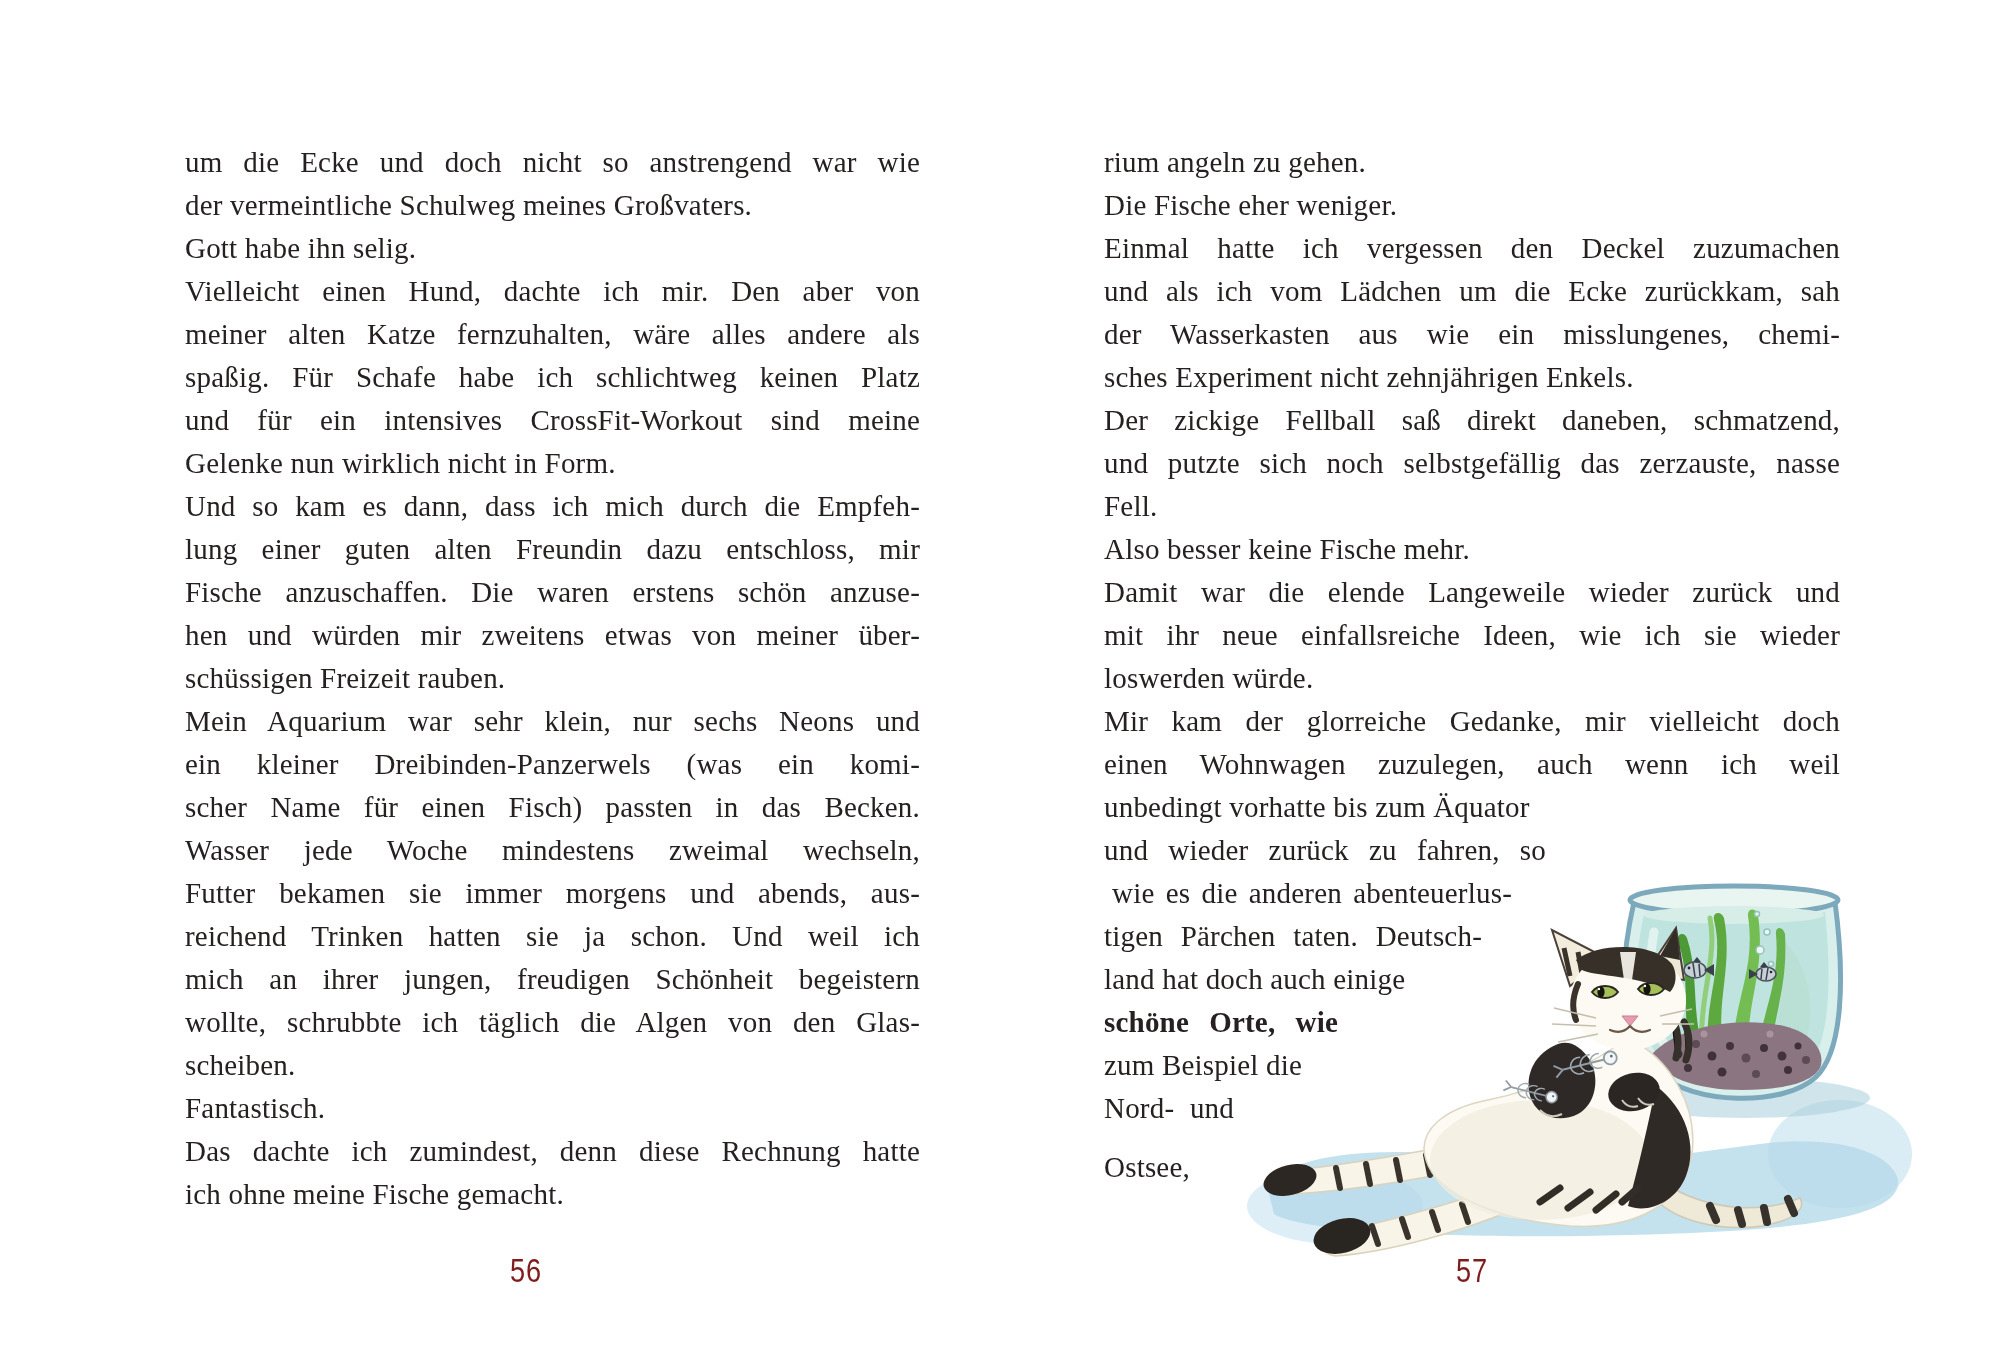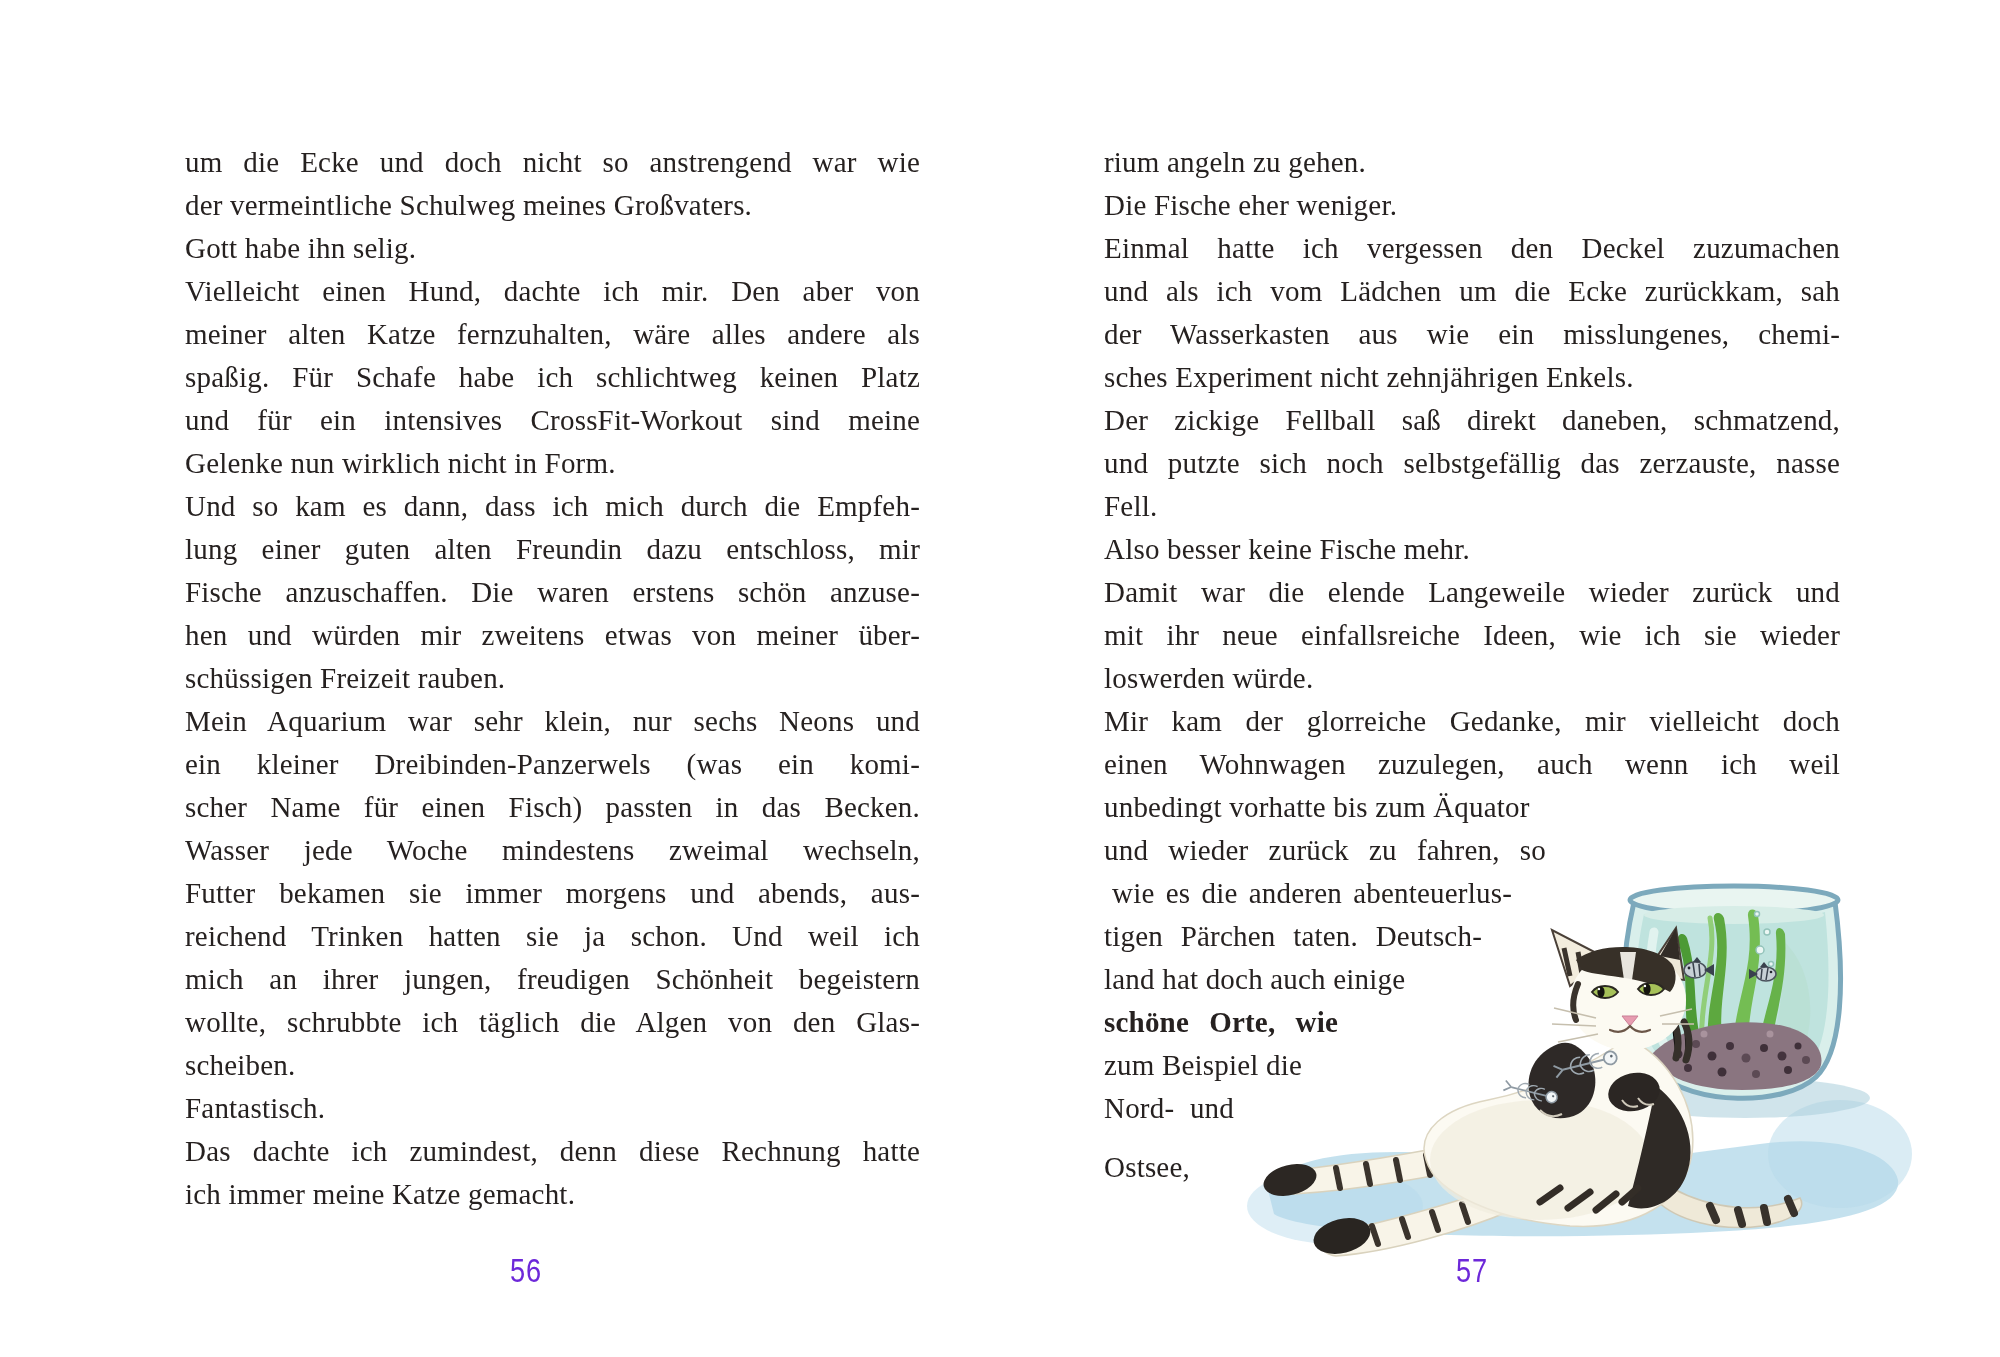--- a/index.html
+++ b/index.html
@@ -14,21 +14,21 @@
     color:#262120;font-size:29px;line-height:43px;
     letter-spacing:0.2px;
   }
   #left-col{left:158px;width:735px;margin-left:27px;}
   #right-col{left:1104px;width:736px;}
   .line{height:43px;white-space:nowrap;text-align:left;}
   .line.just{text-align:justify;text-align-last:justify;-moz-text-align-last:justify;}
   .folio{
     position:absolute;top:1251px;text-align:center;
     font-family:"Liberation Sans","DejaVu Sans",sans-serif;
-    color:#6d28d9;font-size:34px;font-weight:500;
+    color:#7f1d1d;font-size:34px;font-weight:500;
   }
   #folio-left{left:158px;width:735px;}
   #folio-right{left:1104px;width:736px;}
   .folio span{display:inline-block;transform:scaleX(0.8);transform-origin:center;letter-spacing:1px;}
   #illustration{position:absolute;left:1240px;top:858px;width:680px;height:402px;}
 </style>
 </head>
 <body>
 
 <div class="spread">
@@ -52,21 +52,21 @@
         <div class="line just">ein kleiner Dreibinden-Panzerwels (was ein komi-</div>
         <div class="line just">scher Name für einen Fisch) passten in das Becken.</div>
         <div class="line just">Wasser jede Woche mindestens zweimal wechseln,</div>
         <div class="line just">Futter bekamen sie immer morgens und abends, aus-</div>
         <div class="line just">reichend Trinken hatten sie ja schon. Und weil ich</div>
         <div class="line just">mich an ihrer jungen, freudigen Schönheit begeistern</div>
         <div class="line just">wollte, schrubbte ich täglich die Algen von den Glas-</div>
         <div class="line">scheiben.</div>
         <div class="line">Fantastisch.</div>
         <div class="line just">Das dachte ich zumindest, denn diese Rechnung hatte</div>
-        <div class="line">ich immer meine Katze gemacht.</div>
+        <div class="line">ich ohne meine Fische gemacht.</div>
       </div>
     <div class="folio" id="folio-left">
       <span>56</span>
     </div>
   </section>
 
   <section>
     <div class="text-col" id="right-col">
         <div class="line">rium angeln zu gehen.</div>
         <div class="line">Die Fische eher weniger.</div>

